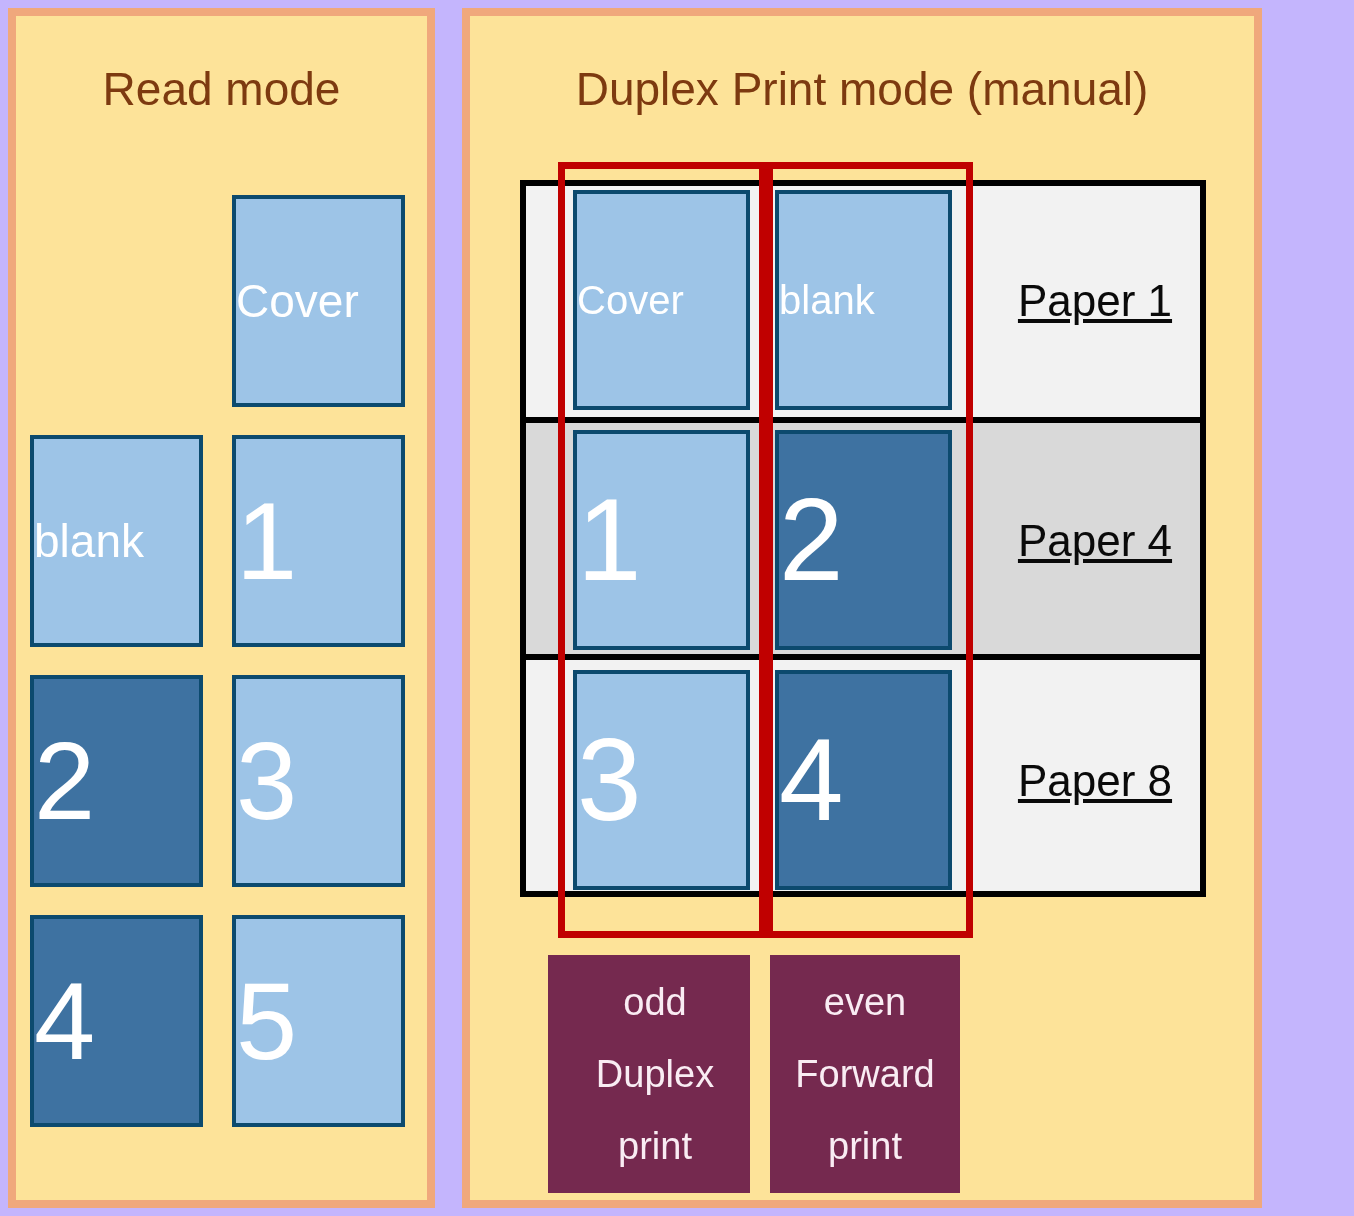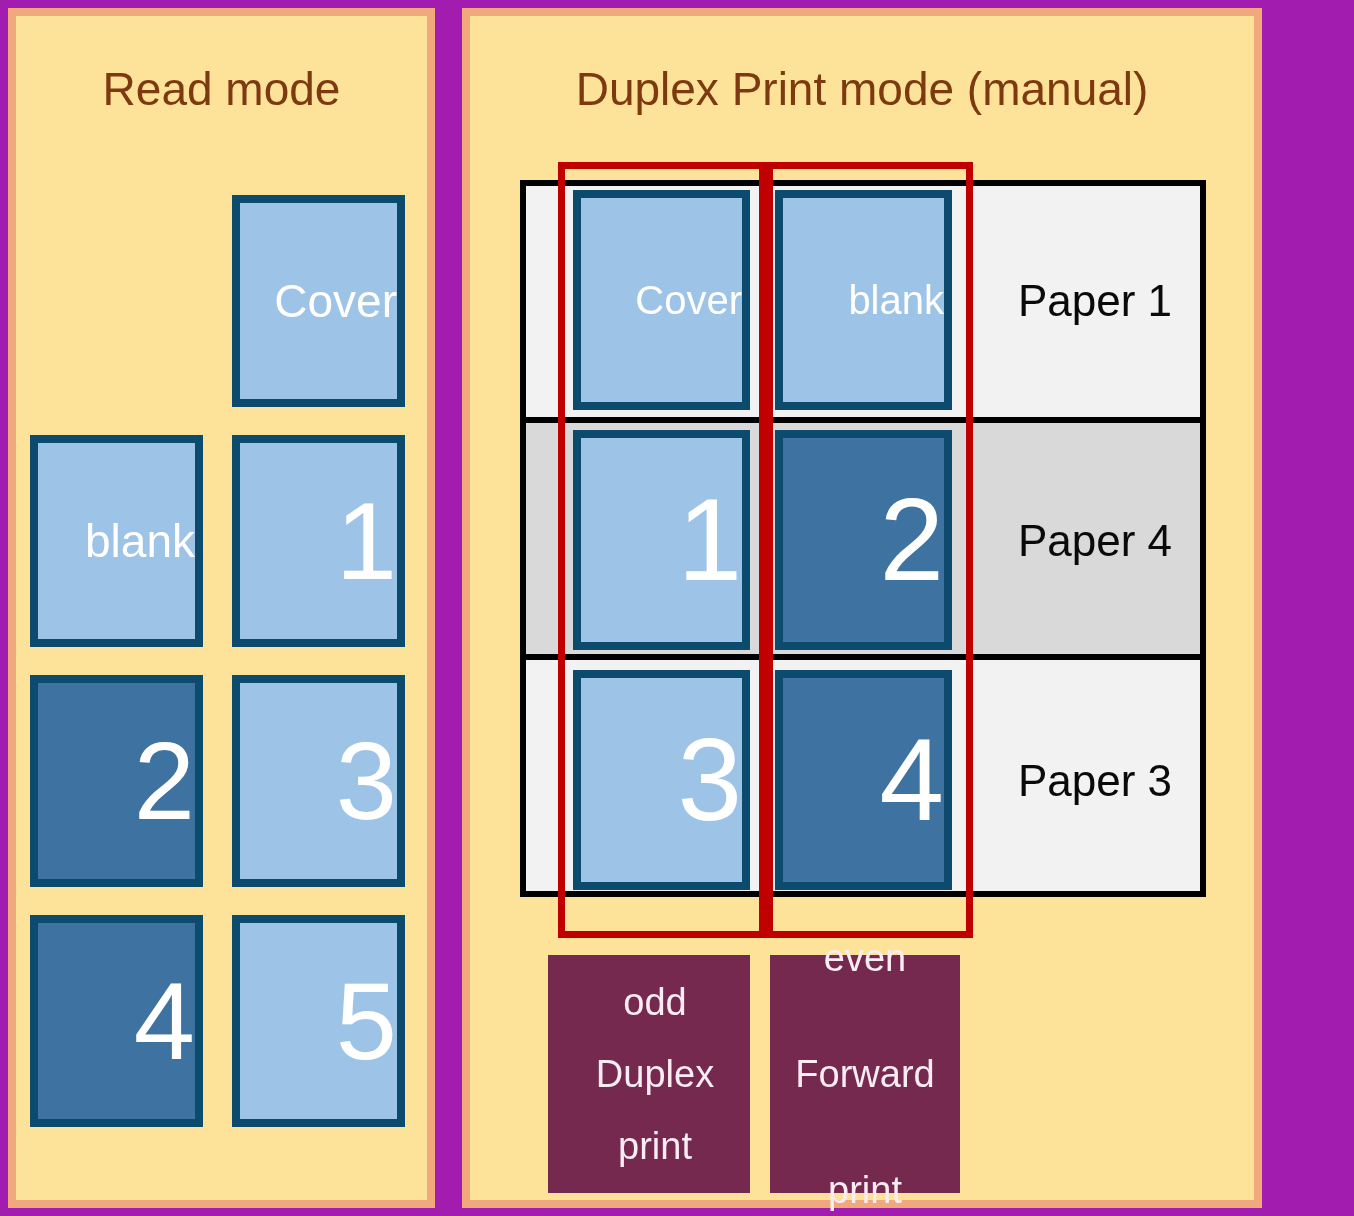--- a/index.html
+++ b/index.html
@@ -1,37 +1,37 @@
 <!DOCTYPE html>
 <html><head>
 <meta charset="utf-8">
 <style>
   html,body { margin:0; padding:0; background:#ffffff; }
   #stage {
-    position:relative; width:1354px; height:1216px; background:#a21caf;
+    position:relative; width:1354px; height:1216px; background:#c4b5fd;
     font-family:"Liberation Sans", sans-serif; overflow:hidden;
   }
   .panel {
     position:absolute; top:8px; height:1200px; box-sizing:border-box;
     border:8px solid #f0a87c; background:#fde399;
   }
   #left-panel  { left:8px;   width:427px; }
   #right-panel { left:462px; width:800px; }
 
   .panel-title {
     position:absolute; top:46px; left:0; width:100%;
     text-align:center; font-size:46px; line-height:1.2;
     color:#7d3a10; white-space:nowrap;
   }
 
   
   .page-box {
     position:absolute; box-sizing:border-box;
-    border:8px solid #0c4a6e; background:#9dc4e7;
-    display:flex; align-items:center; justify-content:flex-end;
+    border:4px solid #0c4a6e; background:#9dc4e7;
+    display:flex; align-items:center; justify-content:flex-start;
     color:#ffffff;
   }
   .page-box.dark { background:#3e72a1; }
   .page-box .word { font-size:46px; line-height:1; }
   .page-box .num  { font-size:110px; line-height:1; }
 
   
   .lp { width:173px; height:212px; }
   .lp.c2 { left:216px; } .lp.c1 { left:14px; }
   .lp.r1 { top:179px; } .lp.r2 { top:419px; }
@@ -50,40 +50,40 @@
 
   .sheet { width:177px; height:220px; z-index:2; }
   .sheet.front { left:103px; }
   .sheet.back  { left:305px; }
   .sheet.tr1 { top:174px; } .sheet.tr2 { top:414px; } .sheet.tr3 { top:654px; }
   .sheet .word { font-size:40px; }
   .sheet .num  { font-size:116px; }
 
   .paper-label {
     position:absolute; left:520px; width:210px; text-align:center;
-    font-size:44px; line-height:56px; color:#0a0a0a; z-index:2; white-space:nowrap;
+    font-size:44px; line-height:56px; color:#0a0a0a; z-index:2; white-space:nowrap;text-decoration:underline;
   }
   .paper-label.tr1 { top:257px; } .paper-label.tr2 { top:497px; } .paper-label.tr3 { top:737px; }
 
   
   .pass-rect {
     position:absolute; top:146px; height:776px; box-sizing:border-box;
     border:7px solid #c00000; background:transparent; z-index:3;
   }
   .pass-rect.odd  { left:88px;  width:208px; }
   .pass-rect.even { left:296px; width:207px; }
 
   
   .print-box {
     position:absolute; top:939px; width:190px; height:238px;
     background:#75294f; color:#f9ecf3; z-index:1;
     display:flex; flex-direction:column; align-items:center; justify-content:center;
   }
   .print-box.odd  { left:78px;padding-left:12px; }
-  .print-box.even { left:300px;gap:44px; }
+  .print-box.even { left:300px; }
   .print-box .line { font-size:38px; line-height:72px; white-space:nowrap; }
 </style>
 </head>
 <body>
 
 <div id="stage">
 
   <div class="panel" id="left-panel">
     <div class="panel-title">Read mode</div>
 
@@ -137,21 +137,21 @@
       <span class="num">2</span>
     </div>
     <div class="paper-label tr2">Paper 4</div>
 
     <div class="page-box sheet front tr3">
       <span class="num">3</span>
     </div>
     <div class="page-box dark sheet back tr3">
       <span class="num">4</span>
     </div>
-    <div class="paper-label tr3">Paper 3</div>
+    <div class="paper-label tr3">Paper 8</div>
 
     <div class="pass-rect odd"></div>
     <div class="pass-rect even"></div>
 
     <div class="print-box odd">
       <span class="line">odd</span>
       <span class="line">Duplex</span>
       <span class="line">print</span>
     </div>
     <div class="print-box even">

